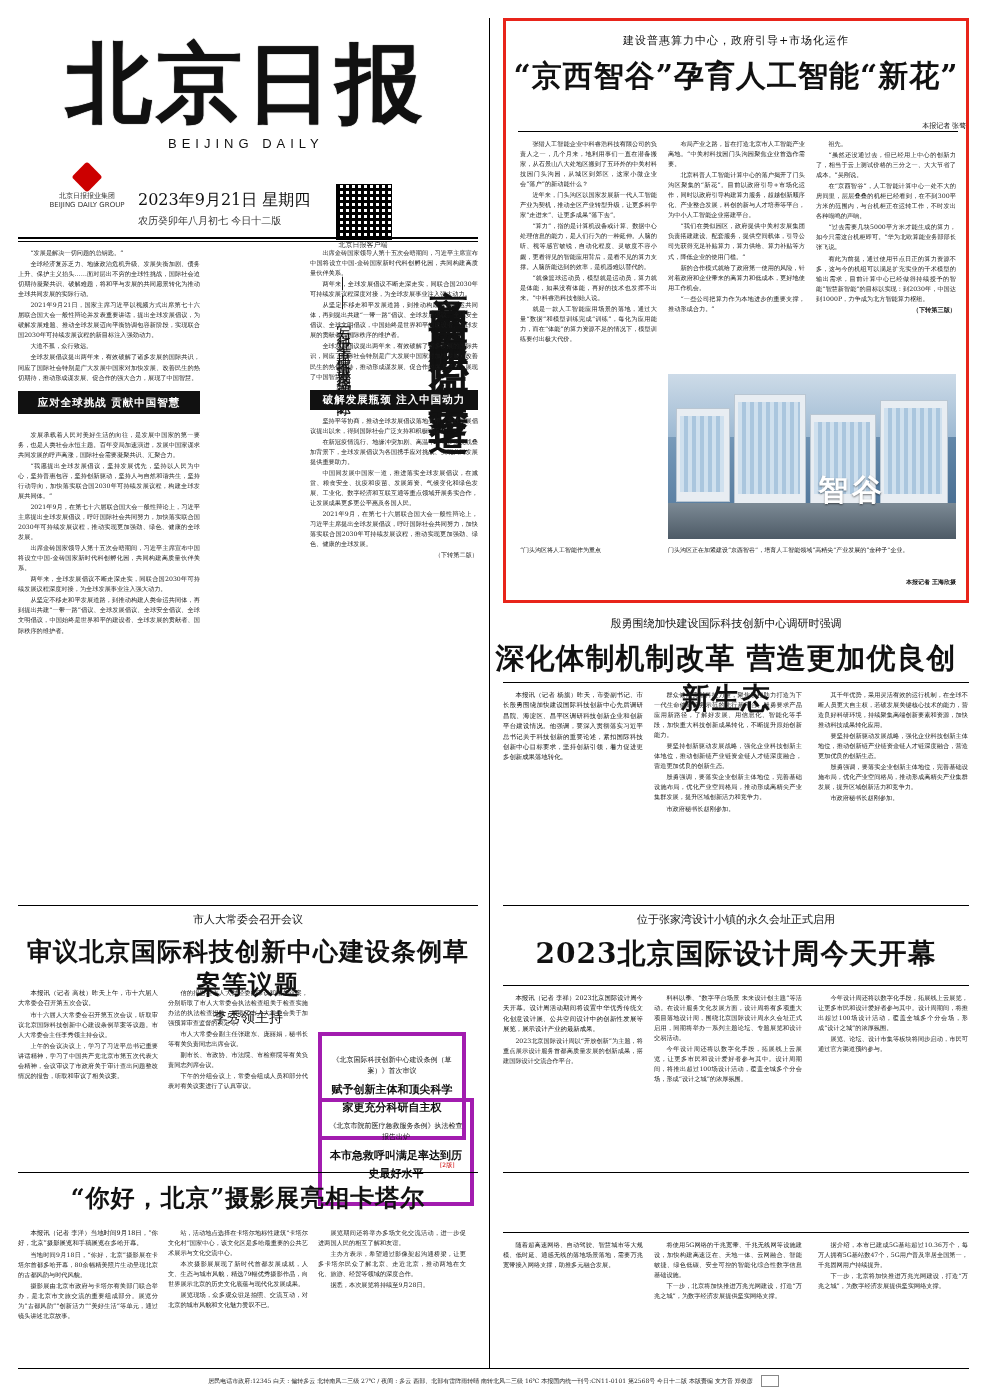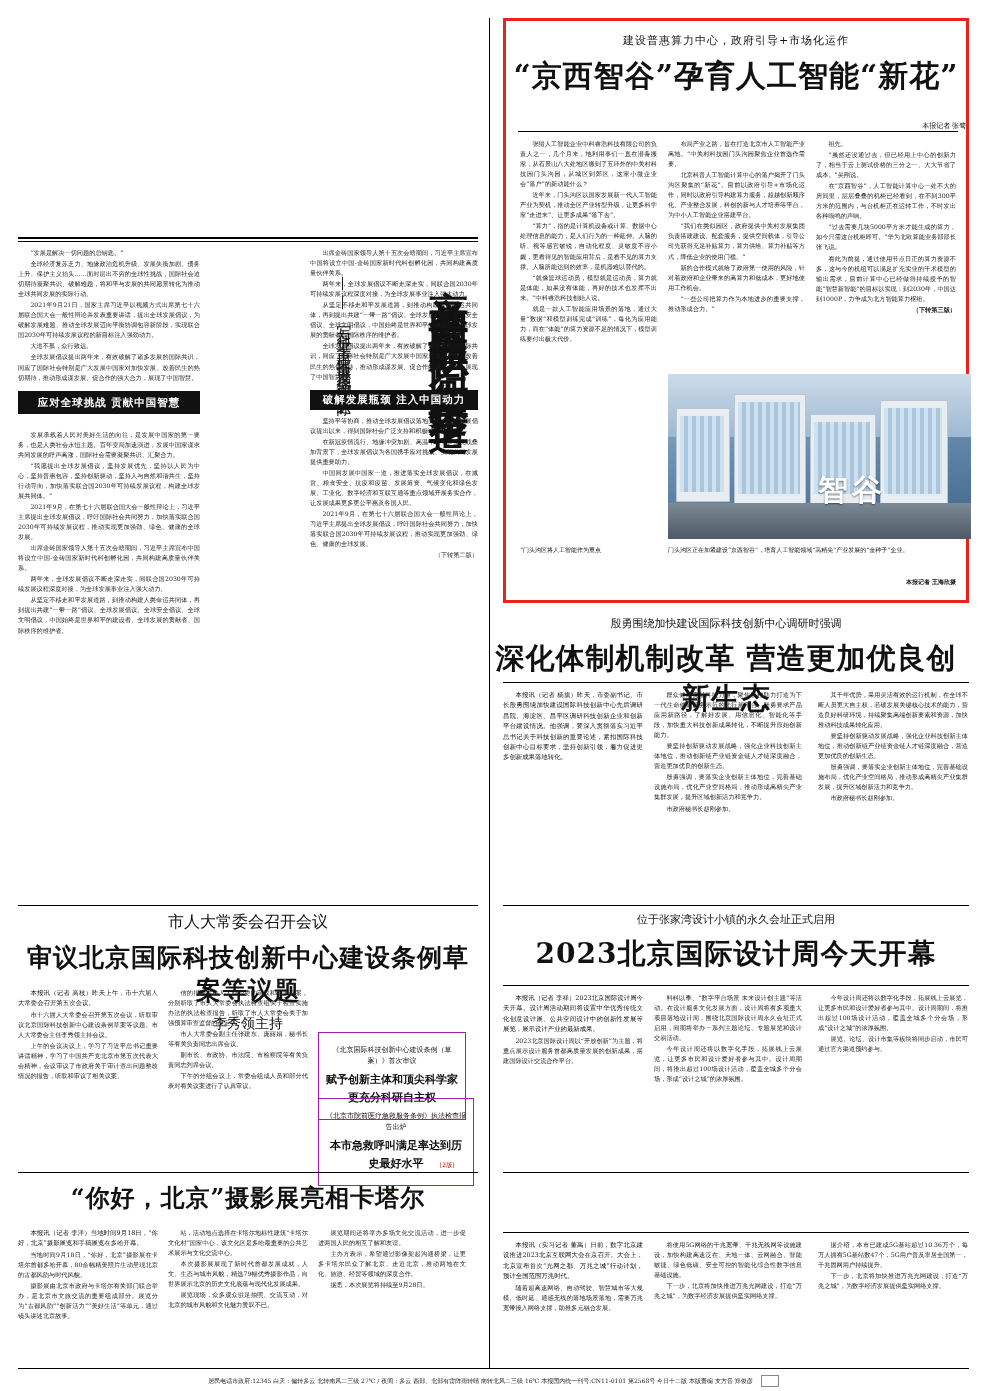--- a/index.html
+++ b/index.html
@@ -38,44 +38,57 @@
 
   .boxhead{border-top:1px solid #000;border-bottom:1px solid #000;text-align:center;font-family:"DejaVu Serif","Liberation Serif",serif;font-weight:bold;font-size:10.5px;padding:3px 0;color:#111;letter-spacing:1px;}
   .boxhead.dark{background:#111;color:#fff;border:none;}
 
   
   .redbox{position:absolute;left:503px;top:18px;width:466px;height:585px;border:3px solid #e8241a;box-sizing:border-box;}
   .rb-kicker{text-align:center;font-family:"DejaVu Serif","Liberation Serif",serif;font-size:11px;color:#111;margin-top:12px;letter-spacing:1px;}
   .rb-title{text-align:center;font-family:"DejaVu Serif","Liberation Serif",serif;font-weight:bold;font-size:30px;letter-spacing:1px;color:#111;margin-top:8px;}
   .rb-byline{text-align:right;font-size:7px;margin-top:24px;color:#111;font-family:Liberation Serif, serif;}
 
-  .photo{position:relative;background:linear-gradient(170deg,#9fb9cf 0%,#6f93b4 38%,#3c6287 100%);overflow:hidden;padding-left:15px;}
+  .photo{position:relative;background:linear-gradient(170deg,#9fb9cf 0%,#6f93b4 38%,#3c6287 100%);overflow:hidden;}
   .photo .sky{position:absolute;left:0;top:0;right:0;height:38%;background:linear-gradient(180deg,#cddbe8,#9db9d2);}
   .photo .bldg{position:absolute;background:#e8edf2;border:1px solid #b9c6d2;}
   .photo .glass{position:absolute;background:repeating-linear-gradient(90deg,#cfe0ee 0 4px,#aac6de 4px 8px);}
   .photo .ground{position:absolute;left:0;bottom:0;right:0;height:22%;background:linear-gradient(180deg,#7c8a95,#4d5a66);}
   .photo .sign{position:absolute;font-family:"DejaVu Serif","Liberation Serif",serif;font-weight:bold;color:#fff;text-shadow:0 1px 2px rgba(0,0,0,.5);}
   .cap{font-family:"DejaVu Serif","Liberation Serif",serif;font-size:6px;line-height:1.5;color:#111;}
 
   
   .h-center{text-align:center;font-family:"DejaVu Serif","Liberation Serif",serif;font-weight:bold;color:#111;}
   .kicker{text-align:center;font-family:"DejaVu Serif","Liberation Serif",serif;font-size:11px;color:#111;}
 
   .tag{display:inline-block;font-size:6px;color:#c00;}
-  .pill{border:1px solid #a21caf;padding:12px 6px;font-family:"DejaVu Serif","Liberation Serif",serif;font-size:7.5px;line-height:1.6;}
+  .pill{border:4px solid #a21caf;padding:19px 6px;font-family:"DejaVu Serif","Liberation Serif",serif;font-size:7.5px;line-height:1.6;}
   .strong-line{font-family:"DejaVu Serif","Liberation Serif",serif;font-weight:bold;font-size:10px;text-align:center;color:#111;}
 
   .footer{position:absolute;left:0;bottom:4px;width:987px;text-align:center;font-size:6px;color:#222;font-family:"DejaVu Serif","Liberation Serif",serif;}
   .footer .seal{display:inline-block;width:16px;height:10px;border:1px solid #888;vertical-align:middle;margin-left:6px;}
 </style>
 </head>
 <body>
 
 <div class="page">
 
+  <div class="masthead">
+    <div class="logo-cn">北京日报</div>
+    <div class="logo-en">BEIJING DAILY</div>
+    <div class="logo-group">
+      <div class="diamond"></div>
+      <div class="gtext">北京日报报业集团
+BEIJING DAILY GROUP</div>
+    </div>
+    <div class="date-line">2023年9月21日 星期四</div>
+    <div class="date-sub">农历癸卯年八月初七    今日十二版</div>
+    <div class="qr"></div>
+    <div class="qr-label">北京日报客户端</div>
+  </div>
 
   <div class="hr" style="left:18px;top:237px;width:460px;height:2px;"></div>
   <div class="hr" style="left:18px;top:241px;width:460px;height:1px;"></div>
   <div class="vr" style="left:489px;top:18px;width:1px;height:1350px;background:#000;"></div>
 
   <div style="position:absolute;left:18px;top:248px;width:182px;height:600px;" class="col-text">
     <div class="col-text">
       <p>“发展是解决一切问题的总钥匙。”</p>
       <p>全球经济复苏乏力、地缘政治危机升级、发展失衡加剧、债务上升、保护主义抬头……面对层出不穷的全球性挑战，国际社会迫切期待凝聚共识、破解难题，将和平与发展的共同愿景转化为推动全球共同发展的实际行动。</p>
       <p>2021年9月21日，国家主席习近平以视频方式出席第七十六届联合国大会一般性辩论并发表重要讲话，提出全球发展倡议，为破解发展难题、推动全球发展迈向平衡协调包容新阶段，实现联合国2030年可持续发展议程的新目标注入强劲动力。</p>
@@ -111,21 +124,21 @@
       <p>在新冠疫情流行、地缘冲突加剧、高温干旱等多重挑战叠加背景下，全球发展倡议为各国携手应对挑战、实现共同发展提供重要助力。</p>
       <p>中国同发展中国家一道，推进落实全球发展倡议，在减贫、粮食安全、抗疫和疫苗、发展筹资、气候变化和绿色发展、工业化、数字经济和互联互通等重点领域开展务实合作，让发展成果更多更公平惠及各国人民。</p>
       <p>2021年9月，在第七十六届联合国大会一般性辩论上，习近平主席提出全球发展倡议，呼吁国际社会共同努力，加快落实联合国2030年可持续发展议程，推动实现更加强劲、绿色、健康的全球发展。</p>
       <p style="text-align:right;text-indent:0;">（下转第二版）</p>
     </div>
   </div>
 
   <div class="hr" style="left:18px;top:905px;width:460px;height:1px;"></div>
 
   <div style="position:absolute;left:18px;top:912px;width:460px;">
-    <div class="kicker" style="font-size:16px;">市人大常委会召开会议</div>
+    <div class="kicker" style="font-size:11px;">市人大常委会召开会议</div>
     <div class="h-center" style="font-size:25px;margin-top:8px;letter-spacing:1px;">审议北京国际科技创新中心建设条例草案等议题</div>
     <div class="h-center" style="font-size:14px;margin-top:8px;font-weight:normal;">李秀领主持</div>
   </div>
 
   <div style="position:absolute;left:18px;top:988px;width:140px;" class="col-text">
     <p><span class="byline">本报讯（记者 高枝）昨天上午，市十六届人大常委会召开第五次会议。</span></p>
     <p>市十六届人大常委会召开第五次会议，听取审议北京国际科技创新中心建设条例草案等议题。市人大常委会主任李秀领主持会议。</p>
     <p>上午的会议决议上，学习了习近平总书记重要讲话精神，学习了中国共产党北京市第五次代表大会精神，会议审议了市政府关于审计查出问题整改情况的报告，听取和审议了相关议案。</p>
   </div>
   <div style="position:absolute;left:168px;top:988px;width:140px;" class="col-text">
@@ -257,21 +270,20 @@
   <div style="position:absolute;left:818px;top:993px;width:150px;" class="col-text">
     <p>今年设计周还将以数字化手段，拓展线上云展览，让更多市民和设计爱好者参与其中。设计周期间，将推出超过100场设计活动，覆盖全城多个分会场，形成“设计之城”的浓厚氛围。</p>
     <p>展览、论坛、设计市集等板块将同步启动，市民可通过官方渠道预约参与。</p>
   </div>
 
   <div class="hr" style="left:503px;top:1172px;width:466px;height:1px;"></div>
 
   <div class="hr" style="left:503px;top:1232px;width:466px;height:1px;"></div>
 
   <div style="position:absolute;left:503px;top:1240px;width:140px;" class="col-text">
-    <p><span class="byline">本报讯（实习记者 董禹）日前，数字北京建设推进2023北京互联网大会在京召开。大会上，北京宣布首次“光网之都、万兆之城”行动计划，预计全国范围万兆时代。</span></p>
     <p>随着超高速网络、自动驾驶、智慧城市等大规模、低时延、通感无线的落地场景落地，需要万兆宽带接入网络支撑，助推多元融合发展。</p>
   </div>
   <div style="position:absolute;left:654px;top:1240px;width:148px;" class="col-text">
     <p>将使用5G网络的千兆宽带、千兆无线网等设施建设，加快构建高速泛在、天地一体、云网融合、智能敏捷、绿色低碳、安全可控的智能化综合性数字信息基础设施。</p>
     <p>下一步，北京将加快推进万兆光网建设，打造“万兆之城”，为数字经济发展提供坚实网络支撑。</p>
   </div>
   <div style="position:absolute;left:818px;top:1240px;width:150px;" class="col-text">
     <p>据介绍，本市已建成5G基站超过10.36万个，每万人拥有5G基站数47个，5G用户普及率居全国第一，千兆固网用户持续提升。</p>
     <p>下一步，北京将加快推进万兆光网建设，打造“万兆之城”，为数字经济发展提供坚实网络支撑。</p>
   </div>

